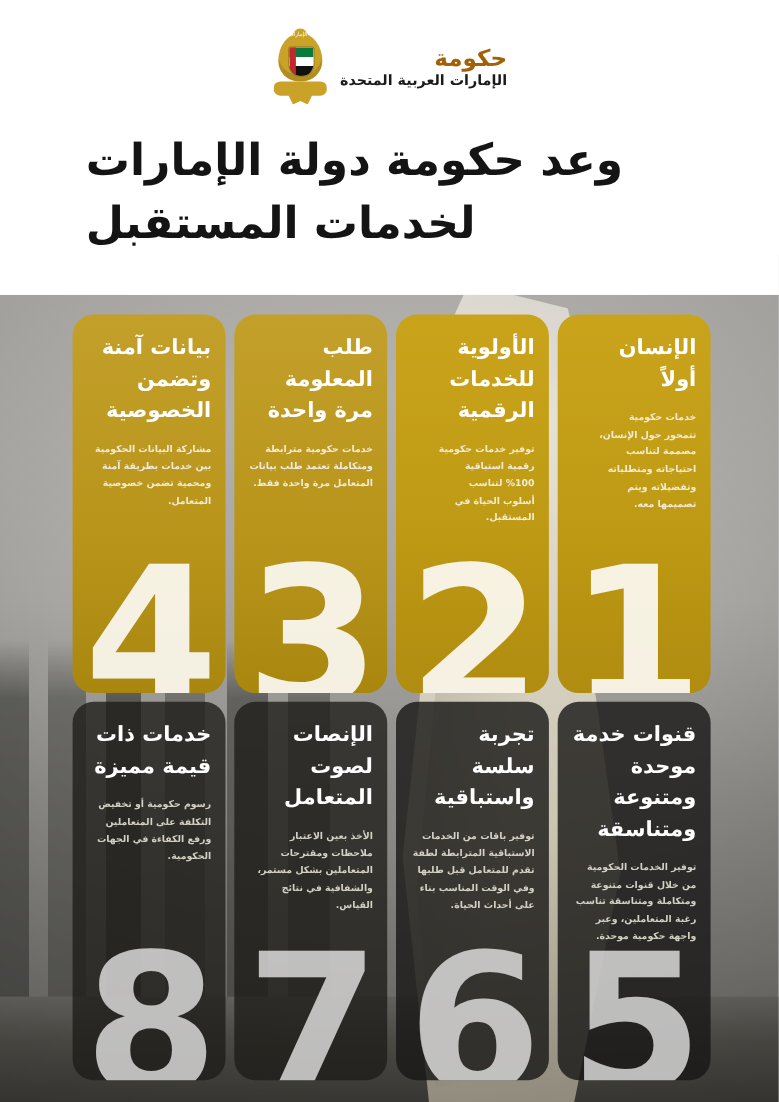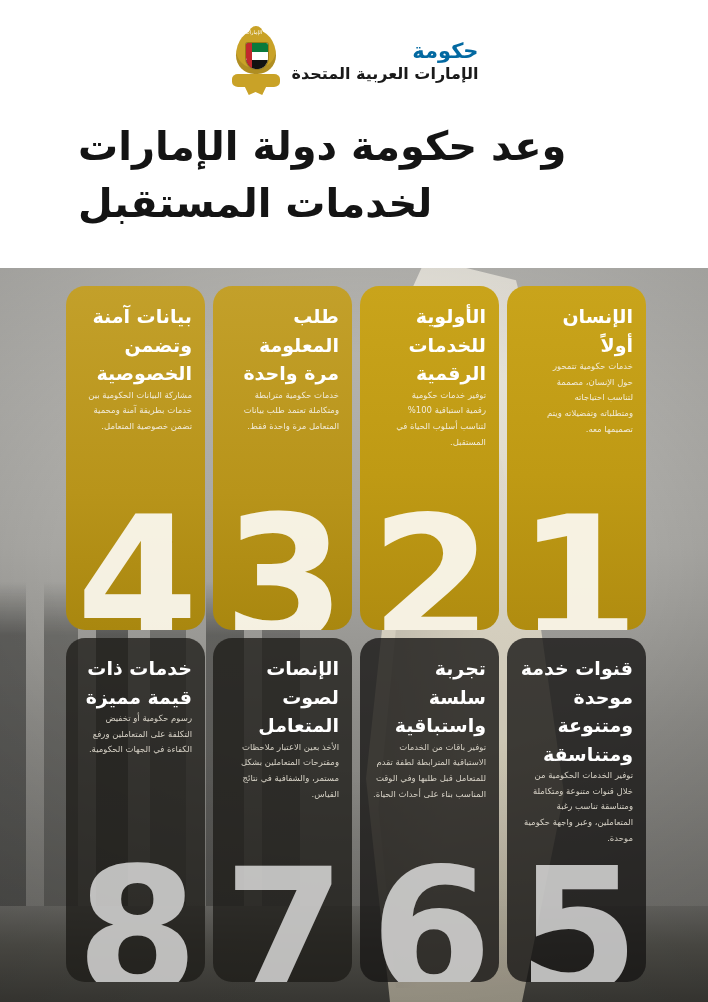--- a/index.html
+++ b/index.html
@@ -108,25 +108,25 @@
     display: flex;
     flex-direction: column;
     align-items: flex-start;
     text-align: right;
     direction: rtl;
     line-height: 1.25;
   }
   .gov-line1 {
     font-size: 21px;
     font-weight: bold;
-    color: #0369a1;
+    color: #a16207;
     letter-spacing: 1px;
   }
   .gov-line2 {
-    font-size: 16px;
+    font-size: 13px;
     font-weight: bold;
     color: #1a1a1a;
     letter-spacing: 0.3px;
   }
 
   .title-block {
     position: absolute;
     top: 118px;
     right: 78px;
     left: 78px;
@@ -241,26 +241,28 @@
   .card-title {
     font-size: 19px;
     font-weight: bold;
     color: #ffffff;
     line-height: 1.5;
     letter-spacing: 0.2px;
     position: relative;
     z-index: 3;
   }
   .card-body {
+    margin-top: 14px;
     font-size: 8.5px;
     color: #f4efe2;
     line-height: 1.85;
     position: relative;
     z-index: 3;
     opacity: .95;
+    font-weight: bold;
   }
   .card.dark .card-body,
   .card.dark-alt .card-body {
     color: #ded9cd;
   }
   .card-num {
     position: absolute;
     bottom: -38px;
     left: 0;
     width: 100%;

